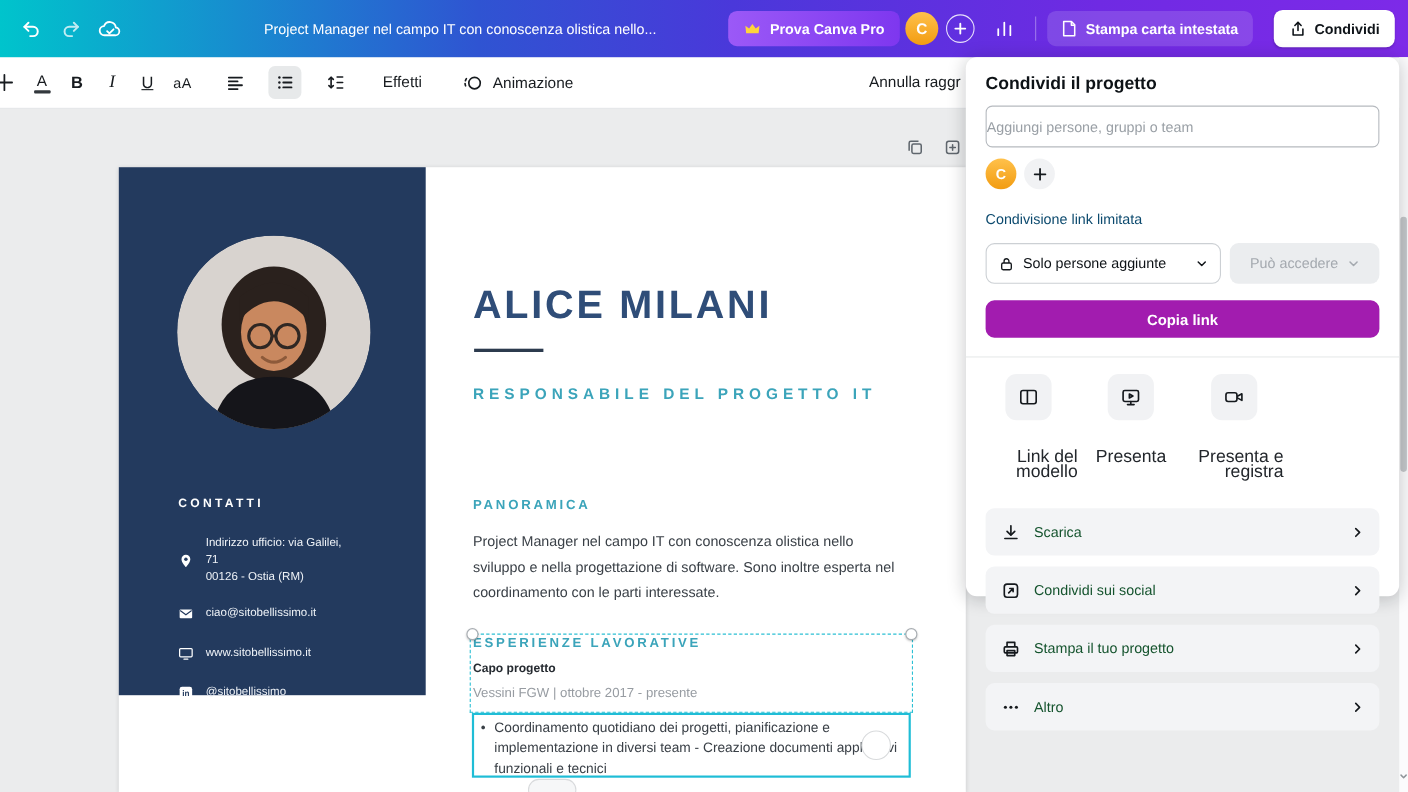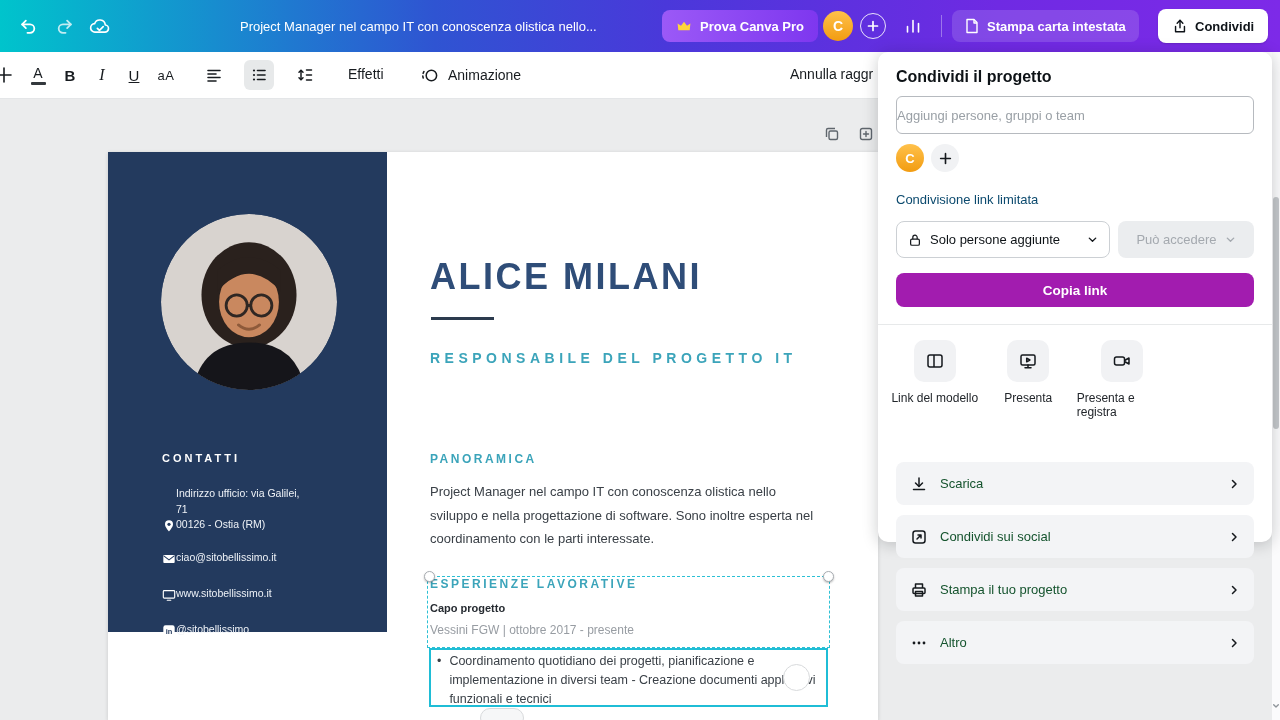--- a/index.html
+++ b/index.html
@@ -47,21 +47,21 @@
   .anim-group{position:absolute;left:420px;top:8px;height:30px;display:flex;align-items:center;gap:9px;color:#171b1f;font-size:14px}
 
   
   .canvas{position:absolute;left:0;top:99px;width:1280px;height:621px;background:#ebeced;z-index:1}
   .page-action{position:absolute;width:18px;height:18px;display:flex;align-items:center;justify-content:center}
   .page{position:absolute;left:108px;top:53px;width:770px;height:568px;background:#fff;
         box-shadow:0 1px 4px rgba(0,0,0,.15)}
   .res-side{position:absolute;left:0;top:0;width:279px;height:480px;background:#233a5e;color:#fff}
   .photo{position:absolute;left:53px;top:62px;width:176px;height:176px;border-radius:50%;overflow:hidden}
   .contatti-h{position:absolute;left:54px;top:300px;font-size:11px;font-weight:800;letter-spacing:3px;color:#fff}
-  .c-row{position:absolute;left:54px;display:flex;align-items:flex-end}
+  .c-row{position:absolute;left:54px;display:flex;gap:11px;align-items:center}
   .c-icon{width:14px;flex:0 0 14px;margin-top:1px}
   .c-text{width:160px;font-size:10.5px;line-height:15.5px;color:#eef2f7}
   .c-text div{white-space:nowrap}
   .skills-h{position:absolute;left:54px;top:542px;font-size:9px;font-weight:800;letter-spacing:1.2px;
             color:#fff;padding-bottom:6px;border-bottom:1.5px solid rgba(255,255,255,.85)}
   .res-name{position:absolute;left:322px;top:104px;font-size:36px;font-weight:800;letter-spacing:2.5px;color:#2f4d78;white-space:nowrap}
   .name-rule{position:absolute;left:323px;top:165px;width:63px;height:3px;background:#2c3b4e}
   .res-role{position:absolute;left:322px;top:198px;font-size:14px;font-weight:700;letter-spacing:4.5px;color:#3ba4ba;white-space:nowrap}
   .sec-h{position:absolute;font-size:12px;font-weight:800;letter-spacing:2.5px;color:#3ba4ba;white-space:nowrap}
   .res-par{position:absolute;left:322px;top:328px;width:388px;font-size:13px;line-height:23.5px;color:#3a4047}
@@ -96,21 +96,21 @@
   .dd1{position:absolute;left:18px;top:169px;width:214px;height:37px;border:1px solid #ccd0d4;border-radius:8px;
        display:flex;align-items:center;gap:8px;padding:0 11px;font-size:13px;color:#0d1216;background:#fff}
   .dd2{position:absolute;left:240px;top:169px;width:136px;height:37px;border-radius:8px;background:#ebedef;
        display:flex;align-items:center;justify-content:center;gap:8px;font-size:13px;color:#a4a9af}
   .copy-btn{position:absolute;left:18px;top:221px;width:358px;height:34px;border-radius:8px;background:#a21caf;
             color:#fff;font-size:13.5px;font-weight:700;display:flex;align-items:center;justify-content:center}
   .p-divider{position:absolute;left:0;top:272px;width:394px;height:1px;background:#e7e9ea}
   .quick-row{position:absolute;left:10px;top:288px;width:374px;display:flex}
   .quick{width:93.5px;display:flex;flex-direction:column;align-items:center}
   .q-tile{width:42px;height:42px;border-radius:10px;background:#f1f2f4;display:flex;align-items:center;justify-content:center}
-  .q-label{margin-top:10px;font-size:12px;line-height:13.5px;color:#22262b;text-align:left;max-width:90px}
+  .q-label{margin-top:27px;font-size:16px;line-height:13.5px;color:#22262b;text-align:right;max-width:90px}
   .p-row{position:absolute;left:18px;width:358px;height:43px;border-radius:8px;background:#f3f4f6;
          display:flex;align-items:center;padding:0 14px}
   .p-row .lbl{margin-left:12px;font-size:13px;color:#14532d}
   .p-row .chev{margin-left:auto}
 
   
   .wscroll{position:absolute;left:1272px;top:52px;width:8px;height:668px;background:#fbfbfc;z-index:25}
   .wthumb{position:absolute;left:1px;top:145px;width:6px;height:232px;border-radius:3px;background:#c5c8cb}
   .warrow{position:absolute;left:0;top:648px;width:8px;height:12px;display:flex;align-items:center;justify-content:center}
 </style>

